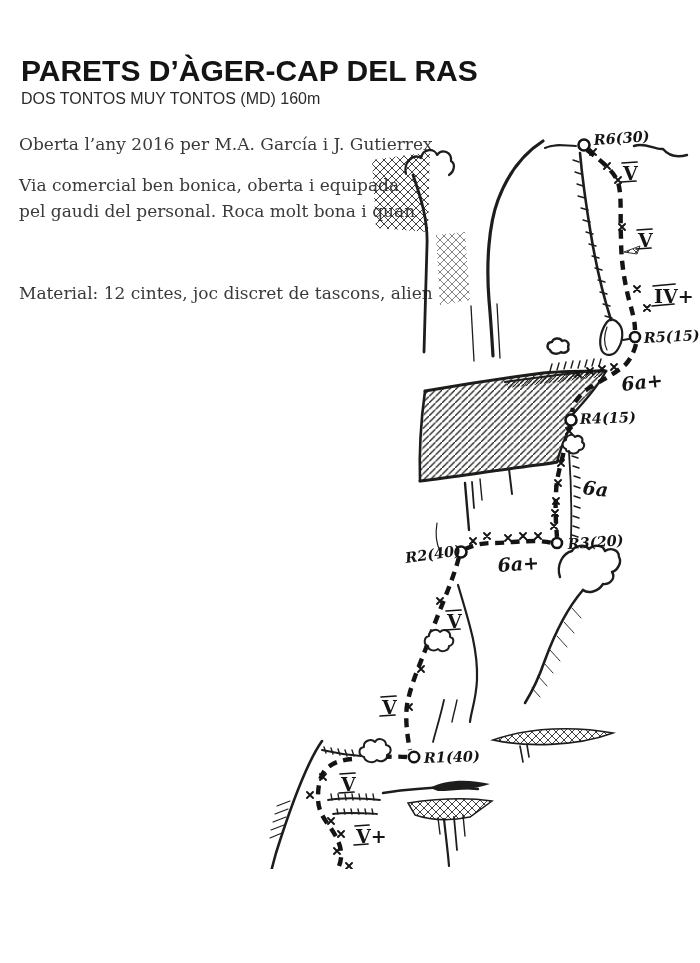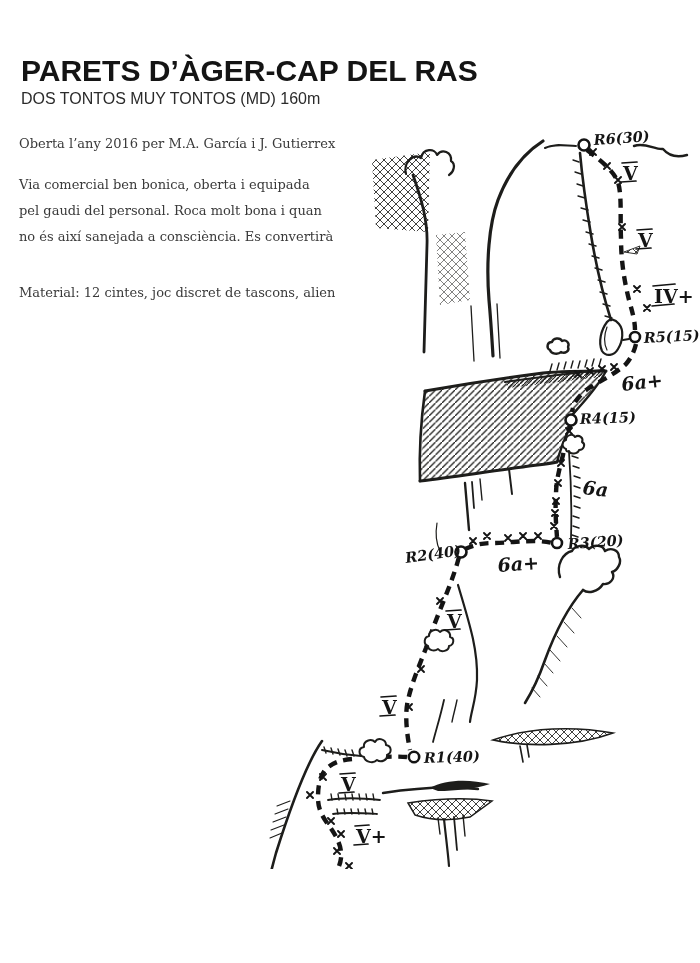--- a/index.html
+++ b/index.html
@@ -3,21 +3,21 @@
 <meta charset="utf-8">
 <style>
   html,body{margin:0;padding:0;background:#ffffff;}
   .page{position:relative;width:700px;height:869px;background:#ffffff;overflow:hidden;
         font-family:"Liberation Sans",sans-serif;}
   .title{position:absolute;left:21px;top:54px;font-size:30px;font-weight:bold;
          color:#141414;letter-spacing:0px;font-family:"Liberation Sans",sans-serif;}
   .subtitle{position:absolute;left:21px;top:90px;font-size:16px;font-weight:400;
             color:#2b2b2b;font-family:"Liberation Sans",sans-serif;}
   .para{position:absolute;left:19px;color:#3a3a3a;font-family:"DejaVu Serif",serif;
-        font-size:13px;line-height:26px;}
+        font-size:17px;line-height:26px;}
   .opened{top:131px;}
   .desc{top:172px;}
   .material{top:280px;}
   svg{position:absolute;left:0;top:0;}
   .ink{stroke:#1d1d1b;fill:none;stroke-linecap:round;stroke-linejoin:round;}
   .route{stroke:#141414;stroke-width:4.4;stroke-dasharray:9 6.5;fill:none;stroke-linecap:butt;}
   .bolt{stroke:#141414;stroke-width:1.9;fill:none;stroke-linecap:round;}
   .belay{stroke:#141414;stroke-width:2.6;fill:#ffffff;}
   .bush{stroke:#1d1d1b;stroke-width:2;fill:#ffffff;stroke-linejoin:round;}
   .rlab{font:italic 600 14.5px "DejaVu Serif",serif;fill:#141414;}
@@ -32,21 +32,20 @@
 <div class="page">
 
   <div class="title">PARETS D’ÀGER-CAP DEL RAS</div>
   <div class="subtitle">DOS TONTOS MUY TONTOS (MD) 160m</div>
 
   <div class="para opened">Oberta l’any 2016 per M.A. García i J. Gutierrex</div>
 
   <div class="para desc">
     <div>Via comercial ben bonica, oberta i equipada</div>
     <div>pel gaudi del personal. Roca molt bona i quan</div>
-    <div>no és així sanejada a consciència. Es convertirà</div>
   </div>
 
   <div class="para material">
     <div>Material: 12 cintes, joc discret de tascons, alien</div>
   </div>
 
   <svg width="700" height="963" viewBox="0 0 700 963">
     <defs>
       <pattern id="xh" width="8" height="8" patternUnits="userSpaceOnUse">
         <path d="M0,8 L8,0 M0,0 L8,8 M-2,2 L2,-2 M6,10 L10,6 M-2,6 L2,10 M6,-2 L10,2" stroke="#2a2a28" stroke-width="0.9" fill="none"></path>

